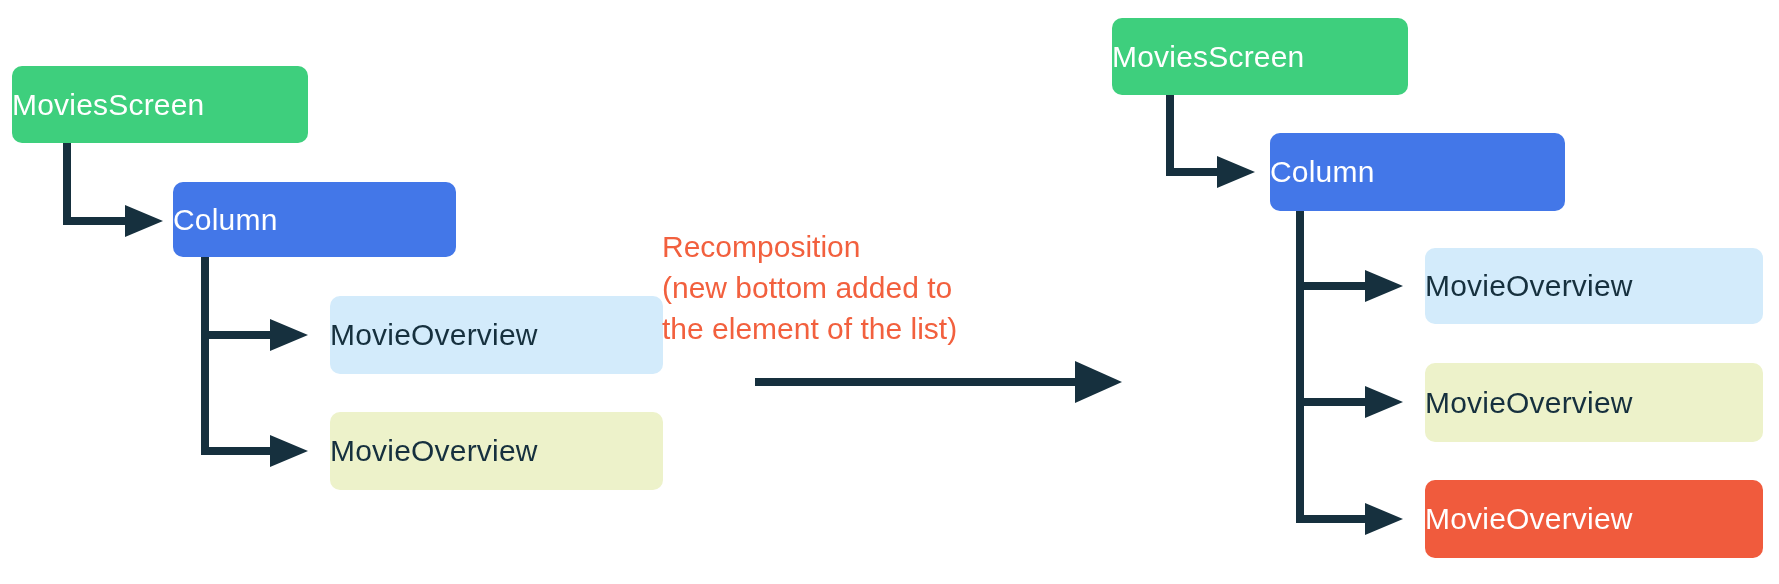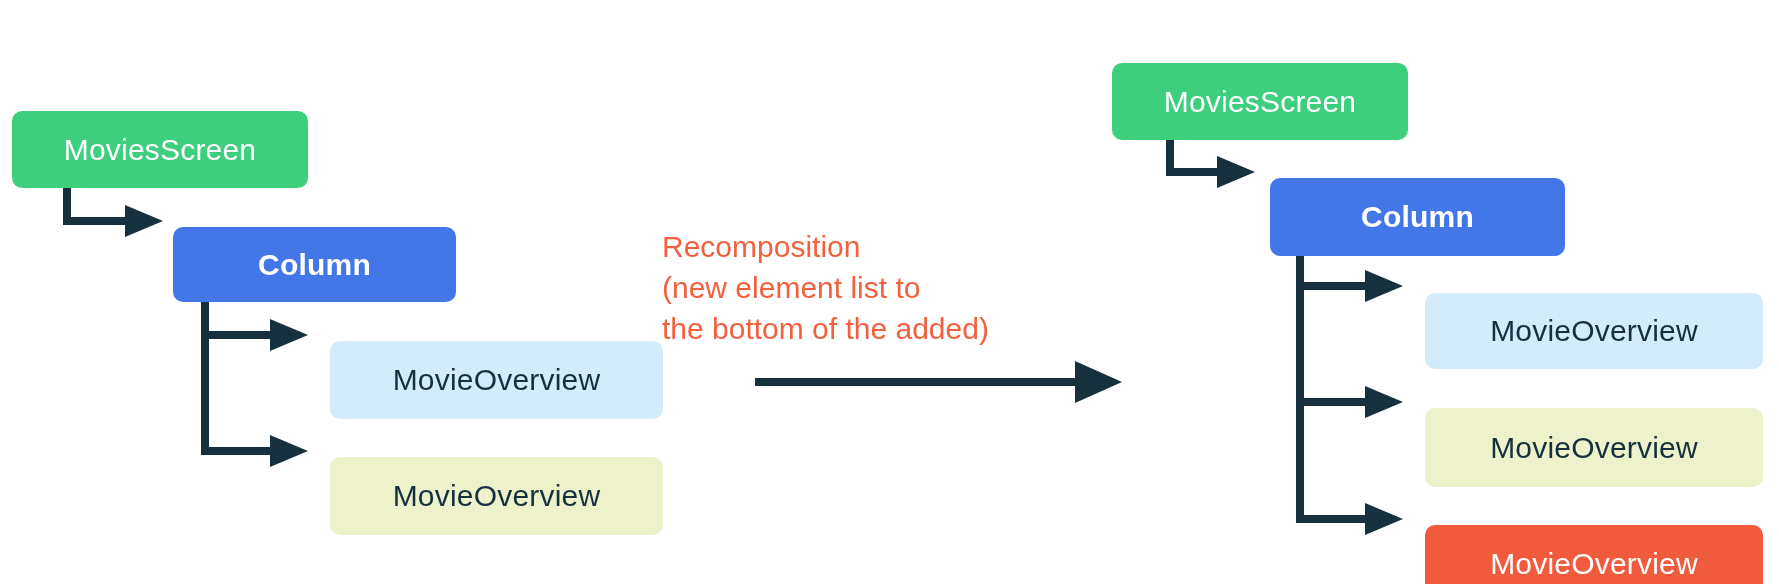--- a/index.html
+++ b/index.html
@@ -14,28 +14,26 @@
   .connectors {
     position: absolute;
     left: 0; top: 0;
     width: 1779px; height: 584px;
   }
   .node {
     position: absolute;
     border-radius: 10px;
     display: flex;
     align-items: center;
-    justify-content: center;
     font-size: 30px;
     letter-spacing: 0.2px;
     white-space: nowrap;
-    margin-top: 45px;
   }
   .node-green  { background: var(--green);        color: var(--white-text); }
-  .node-blue   { background: var(--blue);         color: var(--white-text); font-weight: bold; }
+  .node-blue   { background: var(--blue);         color: var(--white-text); }
   .node-lblue  { background: var(--light-blue);   color: var(--dark-navy); }
   .node-lime   { background: var(--light-yellow); color: var(--dark-navy); }
   .node-orange { background: var(--orange);       color: var(--white-text); }
   .annotation {
     position: absolute;
     left: 662px;
     top: 226px;
     width: 500px;
     font-size: 30px;
     line-height: 41px;
@@ -81,22 +79,22 @@
   </div>
   <div class="node node-lblue" style="left:330px; top:296px; width:333px; height:78px;">
     <span>MovieOverview</span>
   </div>
   <div class="node node-lime" style="left:330px; top:412px; width:333px; height:78px;">
     <span>MovieOverview</span>
   </div>
 
   <div class="annotation">
     <div>Recomposition</div>
-    <div>(new element list to</div>
-    <div>the bottom of the added)</div>
+    <div>(new bottom added to</div>
+    <div>the element of the list)</div>
   </div>
 
   <div class="node node-green" style="left:1112px; top:18px; width:296px; height:77px;">
     <span>MoviesScreen</span>
   </div>
   <div class="node node-blue" style="left:1270px; top:133px; width:295px; height:78px;">
     <span>Column</span>
   </div>
   <div class="node node-lblue" style="left:1425px; top:248px; width:338px; height:76px;">
     <span>MovieOverview</span>

